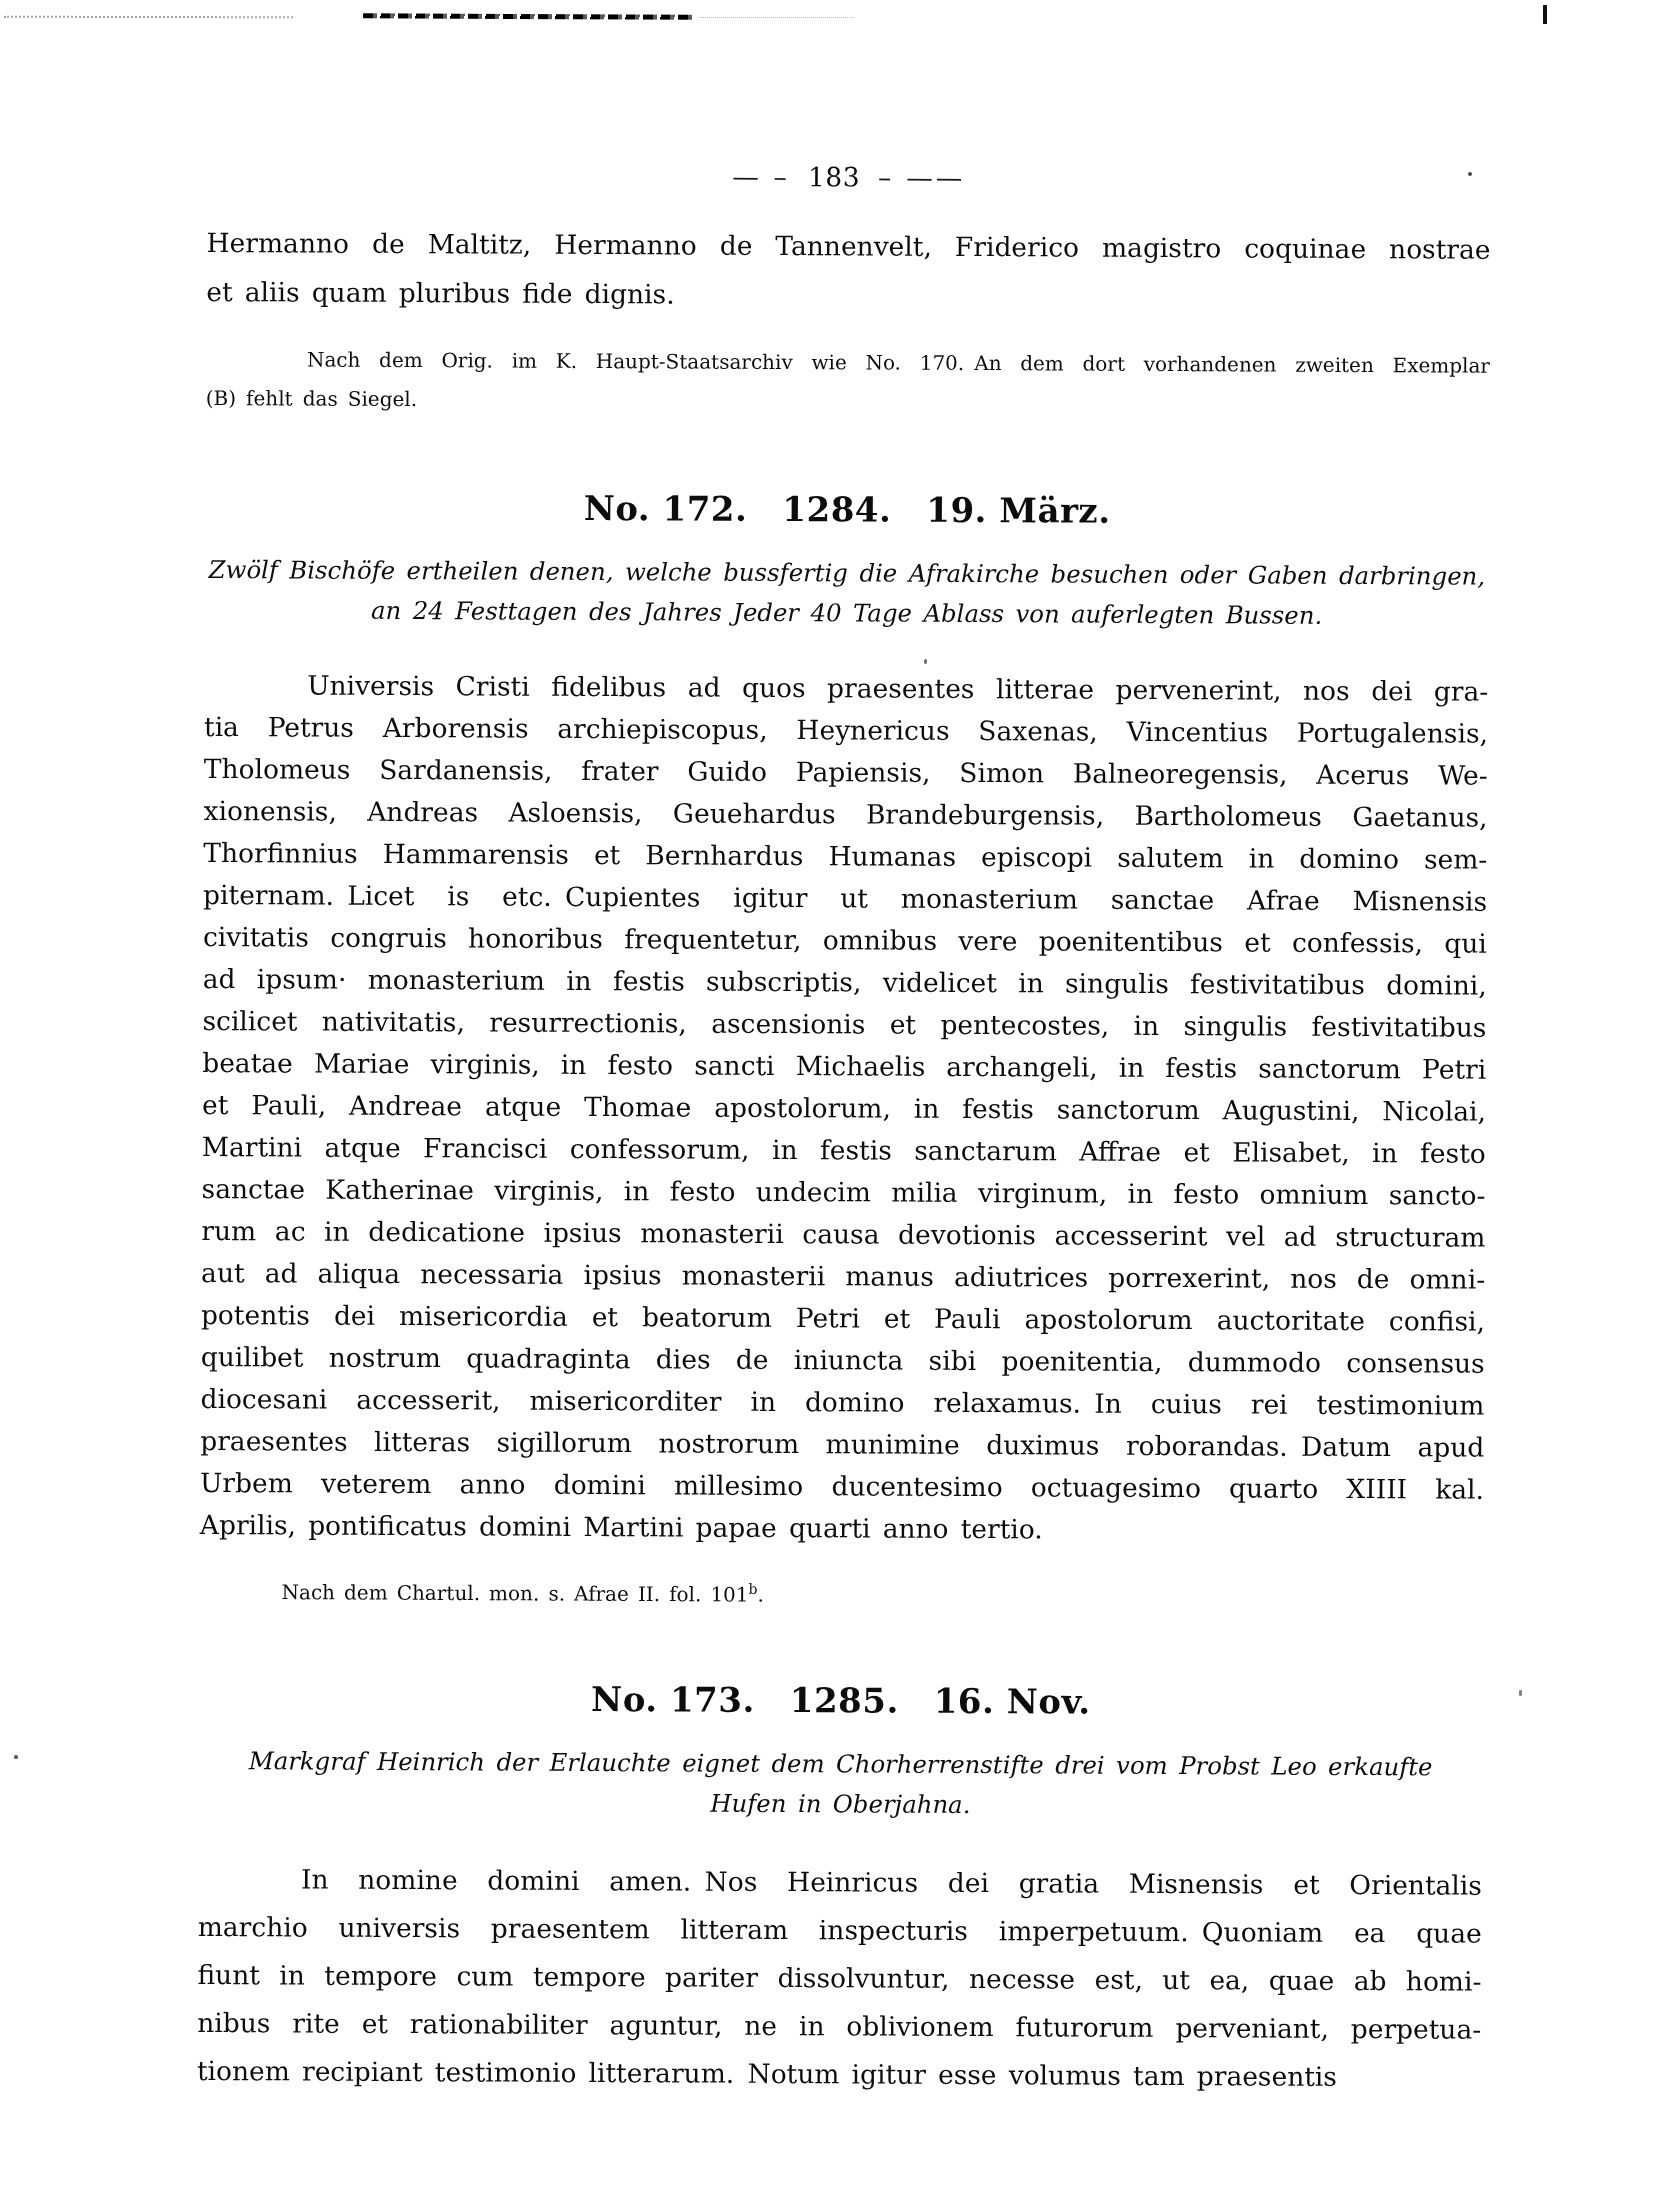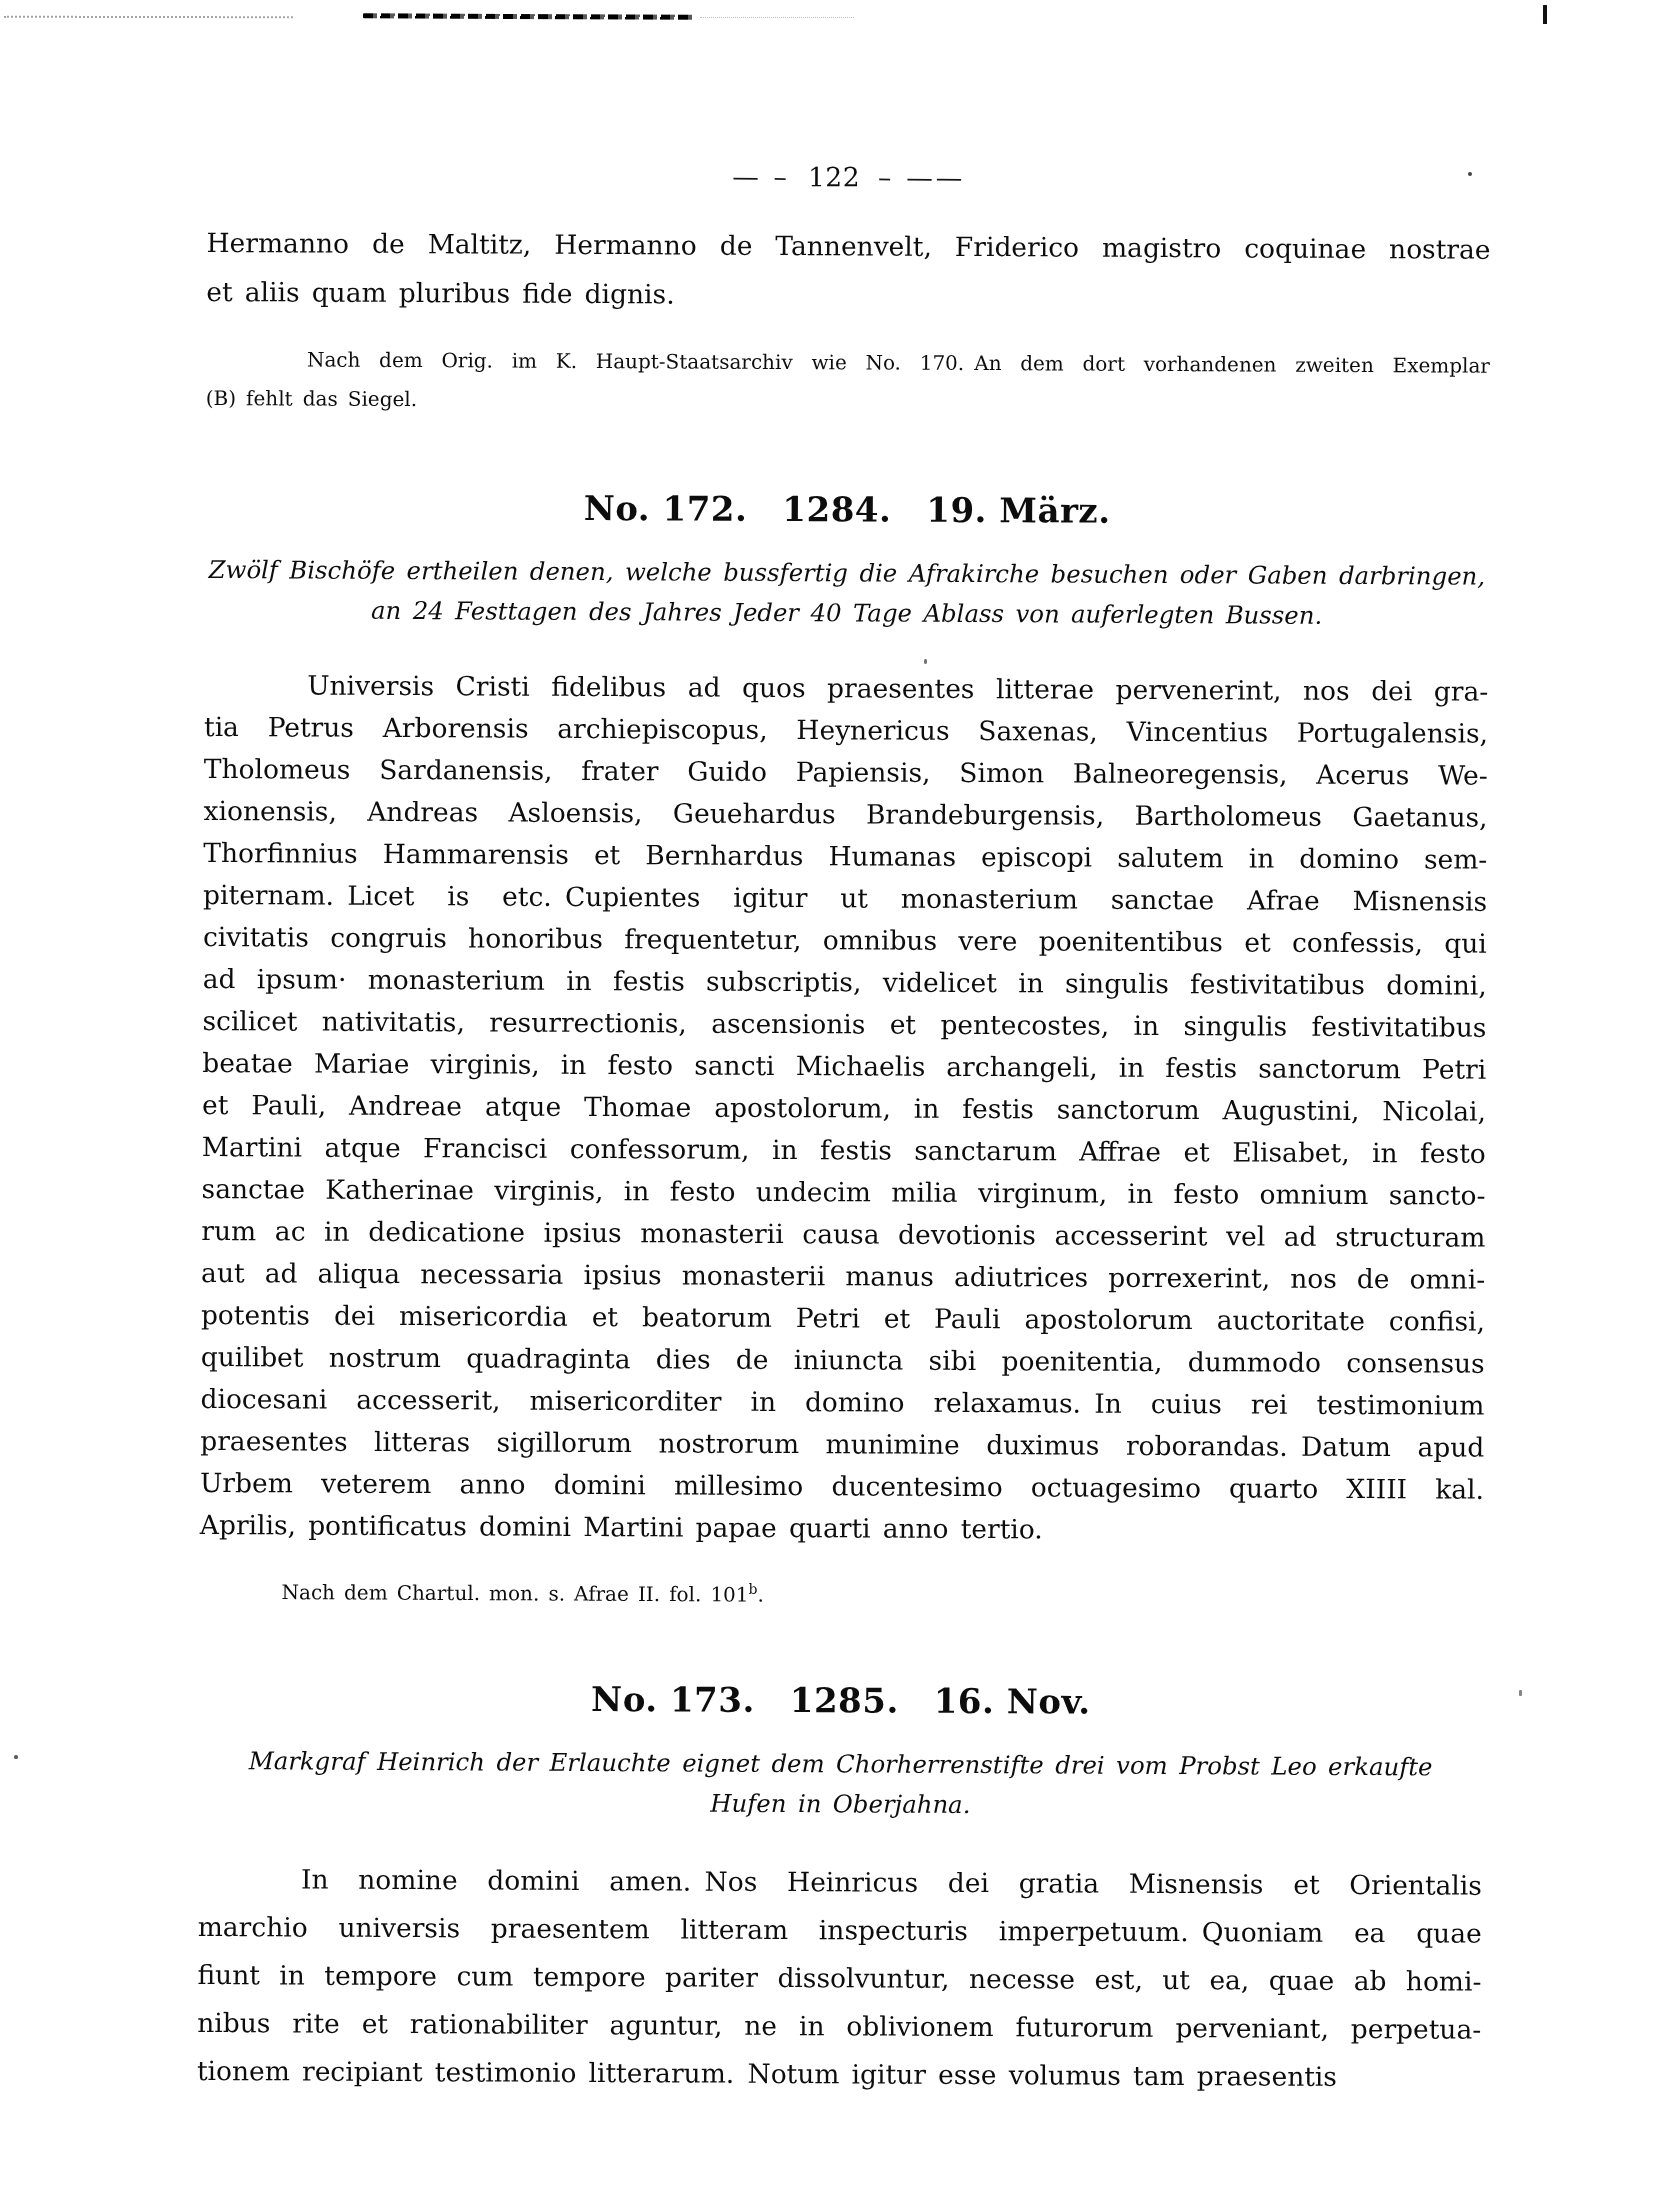--- a/index.html
+++ b/index.html
@@ -131,21 +131,21 @@
   <div class="artifact a-speckles-right"></div>
   <div class="artifact a-corner-tick"></div>
   <div class="artifact a-dot-122"></div>
   <div class="artifact a-dot-regest"></div>
   <div class="artifact a-dot-margin"></div>
   <div class="artifact a-tick-173"></div>
 
   <div class="content">
 
     <div class="page-header">
-      <span class="rule">— –</span><span class="num">122</span><span class="rule">– ——</span>
+      <span class="rule">— –</span><span class="num">183</span><span class="rule">– ——</span>
     </div>
 
     <div class="cont-par">
         <div class="tline tline-first">Hermanno de Maltitz, Hermanno de Tannenvelt, Friderico magistro coquinae nostrae</div>
         <div class="tline tline-last">et aliis quam pluribus fide dignis.</div>
       </div>
 
     <div class="note">
         <div class="tline tline-first">Nach dem Orig. im K. Haupt-Staatsarchiv wie No. 170. An dem dort vorhandenen zweiten Exemplar</div>
         <div class="tline tline-last">(B) fehlt das Siegel.</div>

